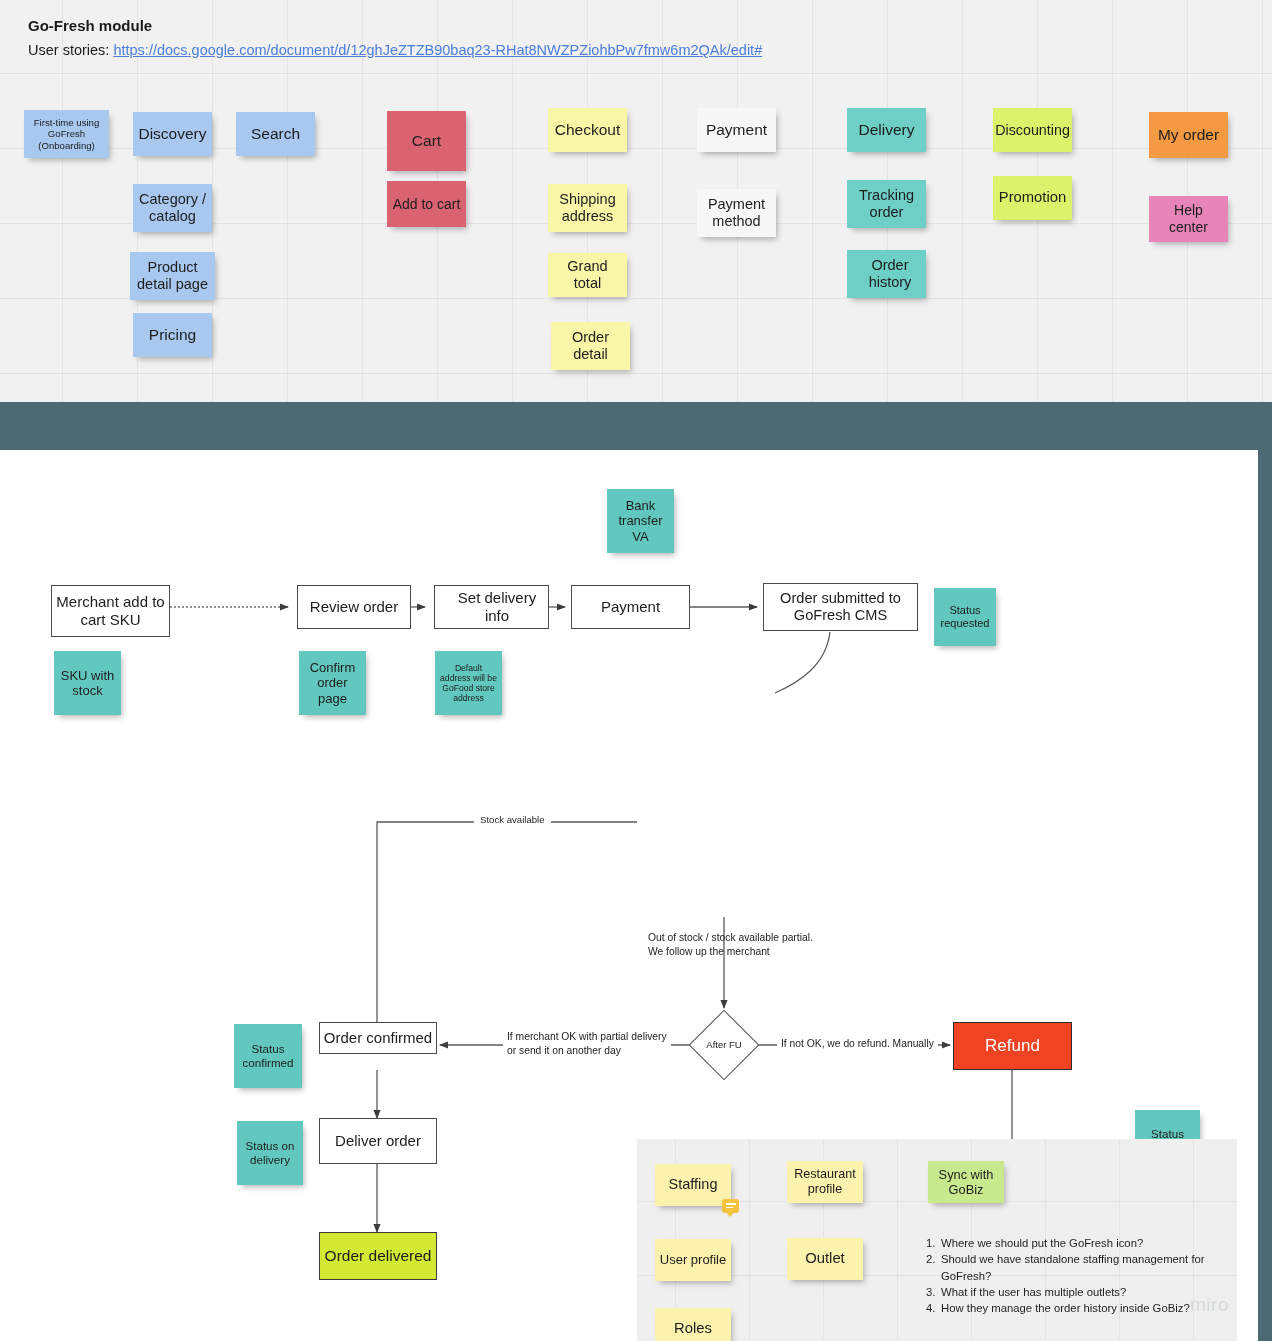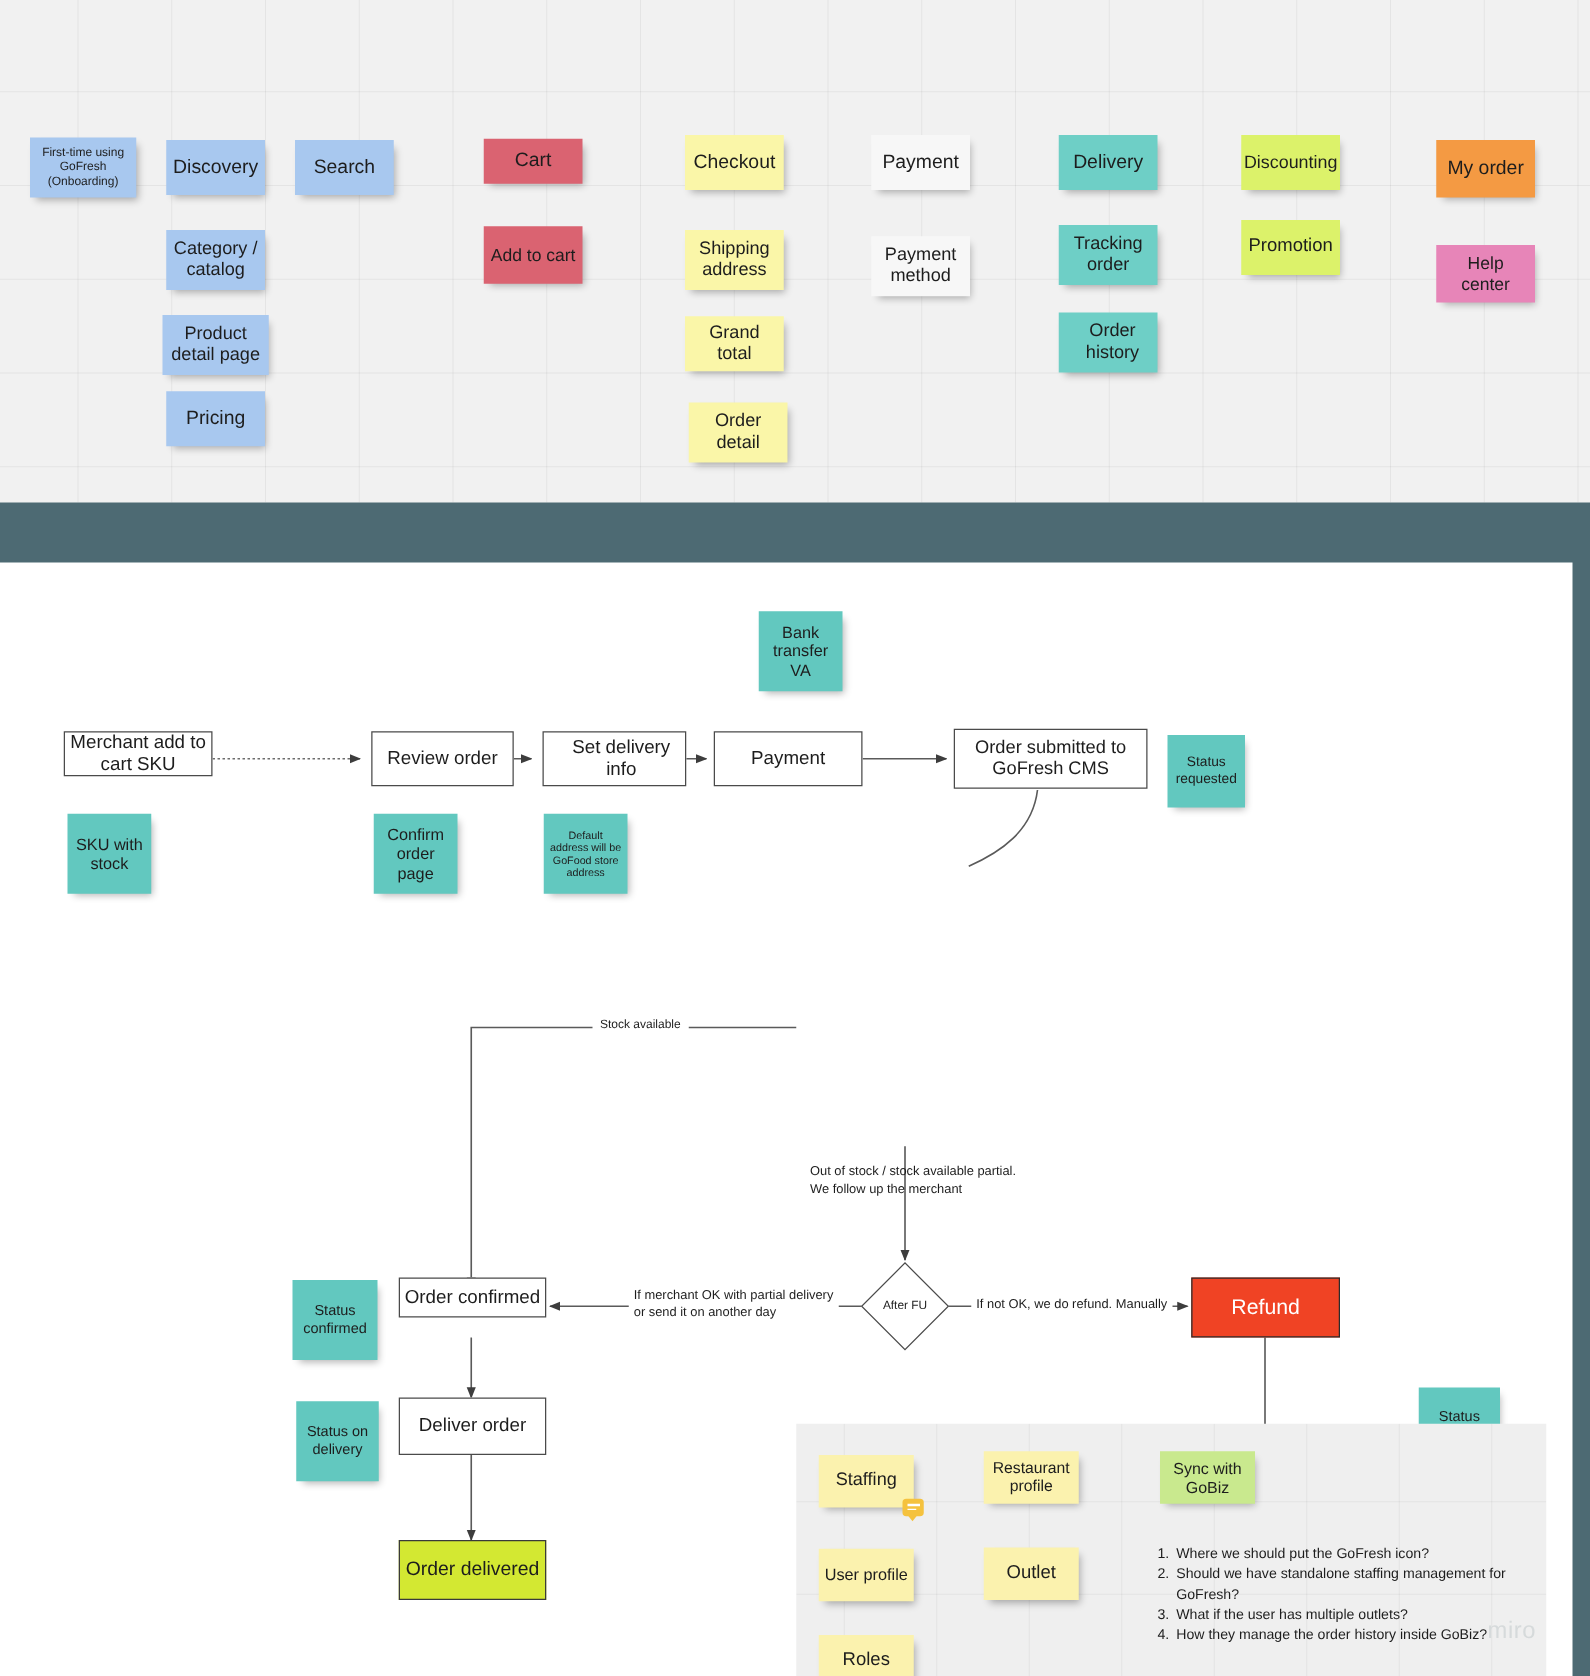--- a/index.html
+++ b/index.html
@@ -94,28 +94,35 @@
   .comment-icon i+i{top:7.5px;width:7px;}
   #miro{position:absolute;left:1190px;top:1294px;font-size:19px;color:#d6dadb;letter-spacing:.5px;}
   svg.lines{position:absolute;left:0;top:0;width:1258px;height:891px;overflow:visible;pointer-events:none;}
 </style>
 </head>
 <body>
 
 <div id="top-board">
   <div id="top-grid"></div>
 
+  <div id="top-header">
+    <div class="title">Go-Fresh module</div>
+    <div class="sub">
+      <span>User stories:</span>
+      <a href="#">https://docs.google.com/document/d/12ghJeZTZB90baq23-RHat8NWZPZiohbPw7fmw6m2QAk/edit#</a>
+    </div>
+  </div>
 
   <div class="note blue" style="left:24px;top:110px;width:85px;height:48px;font-size:9.6px;">First-time using GoFresh (Onboarding)</div>
   <div class="note blue" style="left:133px;top:112px;width:79px;height:44px;font-size:15.5px;">Discovery</div>
   <div class="note blue" style="left:133px;top:184px;width:79px;height:48px;font-size:14.5px;">Category / catalog</div>
   <div class="note blue" style="left:130px;top:252px;width:85px;height:48px;font-size:14.5px;">Product detail page</div>
   <div class="note blue" style="left:133px;top:313px;width:79px;height:44px;font-size:15.5px;">Pricing</div>
   <div class="note blue" style="left:236px;top:112px;width:79px;height:44px;font-size:15.5px;">Search</div>
-  <div class="note red" style="left:387px;top:111px;width:79px;height:36px;font-size:15.5px;">Cart</div>
+  <div class="note red" style="left:387px;top:111px;width:79px;height:60px;font-size:15.5px;">Cart</div>
   <div class="note red" style="left:387px;top:181px;width:79px;height:46px;font-size:14px;">Add to cart</div>
   <div class="note yellow" style="left:548px;top:108px;width:79px;height:44px;font-size:15.5px;">Checkout</div>
   <div class="note yellow" style="left:548px;top:184px;width:79px;height:48px;font-size:14.5px;">Shipping address</div>
   <div class="note yellow" style="left:548px;top:253px;width:79px;height:44px;font-size:14.5px;">Grand total</div>
   <div class="note yellow" style="left:551px;top:322px;width:79px;height:48px;font-size:14.5px;">Order detail</div>
   <div class="note white" style="left:697px;top:108px;width:79px;height:44px;font-size:15.5px;">Payment</div>
   <div class="note white" style="left:697px;top:172px;width:79px;height:48px;font-size:14.5px;margin-top:17px;">Payment method</div>
   <div class="note teal" style="left:847px;top:108px;width:79px;height:44px;font-size:15.5px;">Delivery</div>
   <div class="note teal" style="left:847px;top:180px;width:79px;height:48px;font-size:14.5px;">Tracking order</div>
   <div class="note teal" style="left:847px;top:250px;width:79px;height:48px;font-size:14.5px;padding-left:11px;">Order history</div>
@@ -152,21 +159,21 @@
 
     <line x1="752" y1="595" x2="950" y2="595" stroke="#5a5a5a" stroke-width="1.3" marker-end="url(#ah)"></line>
 
     <line x1="377" y1="620" x2="377" y2="668" stroke="#5a5a5a" stroke-width="1.3" marker-end="url(#ah)"></line>
 
     <line x1="377" y1="714" x2="377" y2="782" stroke="#5a5a5a" stroke-width="1.3" marker-end="url(#ah)"></line>
 
     <line x1="1012" y1="620" x2="1012" y2="707" stroke="#5a5a5a" stroke-width="1.3" marker-end="url(#ah)"></line>
   </svg>
 
-  <div class="fbox" style="left:51px;top:135px;width:119px;height:36px;font-size:15px;">Merchant add to cart SKU</div>
+  <div class="fbox" style="left:51px;top:135px;width:119px;height:52px;font-size:15px;">Merchant add to cart SKU</div>
   <div class="fbox" style="left:297px;top:135px;width:114px;height:44px;font-size:15px;">Review order</div>
   <div class="fbox" style="left:434px;top:135px;width:115px;height:44px;font-size:15px;padding-left:11px;">Set delivery info</div>
   <div class="fbox" style="left:571px;top:135px;width:119px;height:44px;font-size:15px;">Payment</div>
   <div class="fbox" style="left:763px;top:133px;width:155px;height:48px;font-size:14.6px;">Order submitted to GoFresh CMS</div>
   <div class="fbox" style="left:319px;top:572px;width:118px;height:32px;font-size:15px;">Order confirmed</div>
   <div class="fbox" style="left:319px;top:668px;width:118px;height:46px;font-size:15px;">Deliver order</div>
   <div class="fbox delivered" style="left:319px;top:782px;width:118px;height:48px;font-size:15.5px;">Order delivered</div>
   <div class="fbox refund" style="left:953px;top:572px;width:119px;height:48px;font-size:17px;">Refund</div>
   <div class="fbox" style="left:953px;top:707px;width:120px;height:60px;font-size:12.3px;">GoBiz wallet Merchant bank account</div>
 

